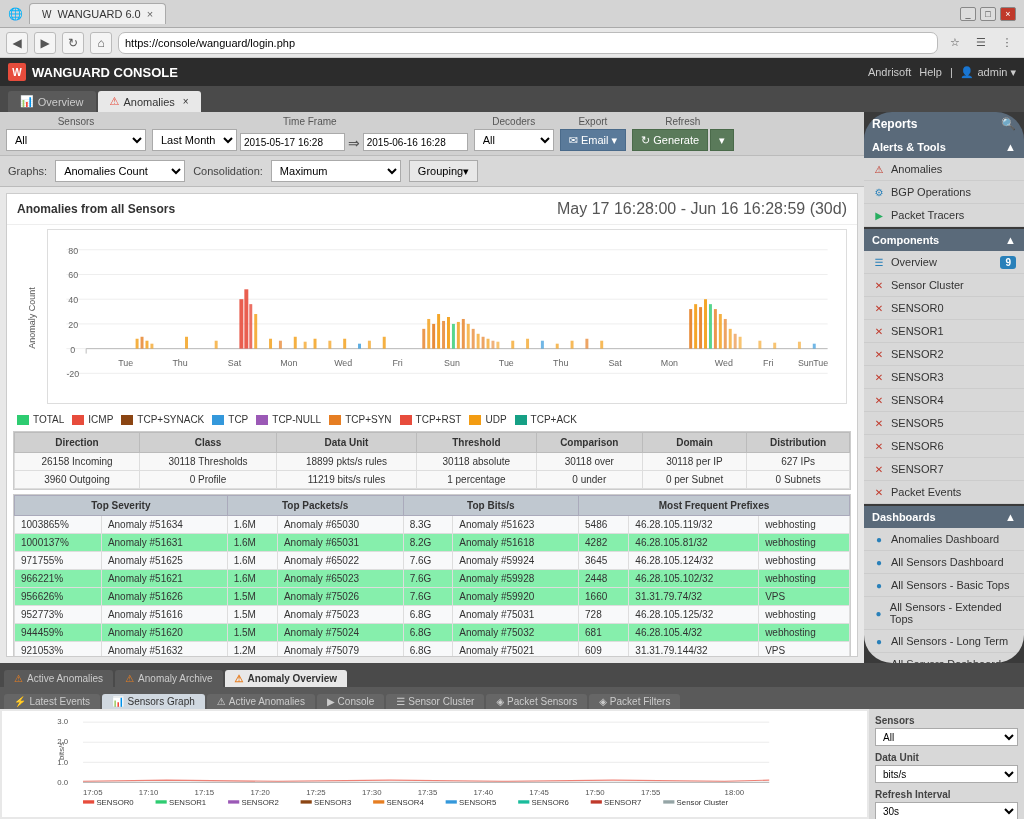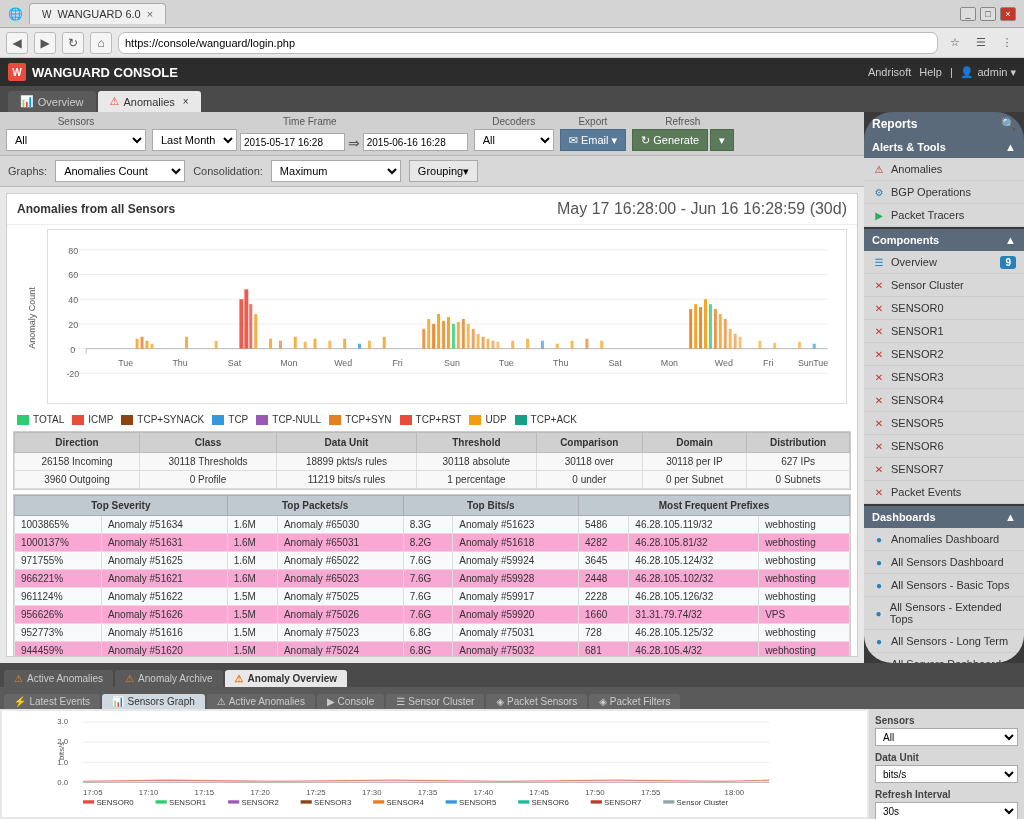--- a/index.html
+++ b/index.html
@@ -83,21 +83,21 @@
     .stats-table th { background: #d0d0d0; padding: 4px 6px; font-size: 10px; text-align: center; border: 1px solid #bbb; font-weight: bold; }
     .stats-table td { padding: 3px 6px; font-size: 10px; text-align: center; border: 1px solid #ddd; background: #f8f8f8; }
     
     
     .data-table { margin: 4px 6px; border: 1px solid #ccc; }
     .data-table table { width: 100%; border-collapse: collapse; }
     .data-table th { background: #c0c8d0; padding: 4px 6px; font-size: 10px; text-align: center; border: 1px solid #aab; font-weight: bold; color: #333; }
     .data-table td { padding: 3px 6px; font-size: 10px; border: 1px solid #ddd; }
     .dt-header-row { background: #d0d8e0; }
     .dt-row-odd { background: #f8f9fa; }
-    .dt-row-even { background: #f9a8d4; }
+    .dt-row-even { background: #86efac; }
     
     
     .right-sidebar { width: 160px; background: #3a3a3a; display: flex; flex-direction: column; overflow-y: auto; border-radius: 28px; }
     .sidebar-section { margin-bottom: 2px; }
     .sidebar-header { background: #5a6a7a; color: white; padding: 5px 8px; font-size: 11px; font-weight: bold; display: flex; align-items: center; justify-content: space-between; cursor: pointer; }
     .sidebar-content { background: #d8d8d8; }
     .sidebar-item { padding: 4px 8px; font-size: 11px; color: #333; cursor: pointer; display: flex; align-items: center; gap: 5px; border-bottom: 1px solid #ccc; }
     .sidebar-item .s-icon { width: 14px; height: 14px; display: flex; align-items: center; justify-content: center; font-size: 10px; }
     .s-icon.red { color: #c0392b; }
     .s-icon.blue { color: #2980b9; }
@@ -491,31 +491,20 @@
                   <td>966221%</td>
                   <td>Anomaly #51621</td>
                   <td>1.6M</td>
                   <td>Anomaly #65023</td>
                   <td>7.6G</td>
                   <td>Anomaly #59928</td>
                   <td>2448</td>
                   <td>46.28.105.102/32</td>
                   <td>webhosting</td>
                 </tr>
-                <tr class="dt-row-odd">
-                  <td>961124%</td>
-                  <td>Anomaly #51622</td>
-                  <td>1.5M</td>
-                  <td>Anomaly #75025</td>
-                  <td>7.6G</td>
-                  <td>Anomaly #59917</td>
-                  <td>2228</td>
-                  <td>46.28.105.126/32</td>
-                  <td>webhosting</td>
-                </tr>
                 <tr class="dt-row-even">
                   <td>956626%</td>
                   <td>Anomaly #51626</td>
                   <td>1.5M</td>
                   <td>Anomaly #75026</td>
                   <td>7.6G</td>
                   <td>Anomaly #59920</td>
                   <td>1660</td>
                   <td>31.31.79.74/32</td>
                   <td>VPS</td>

